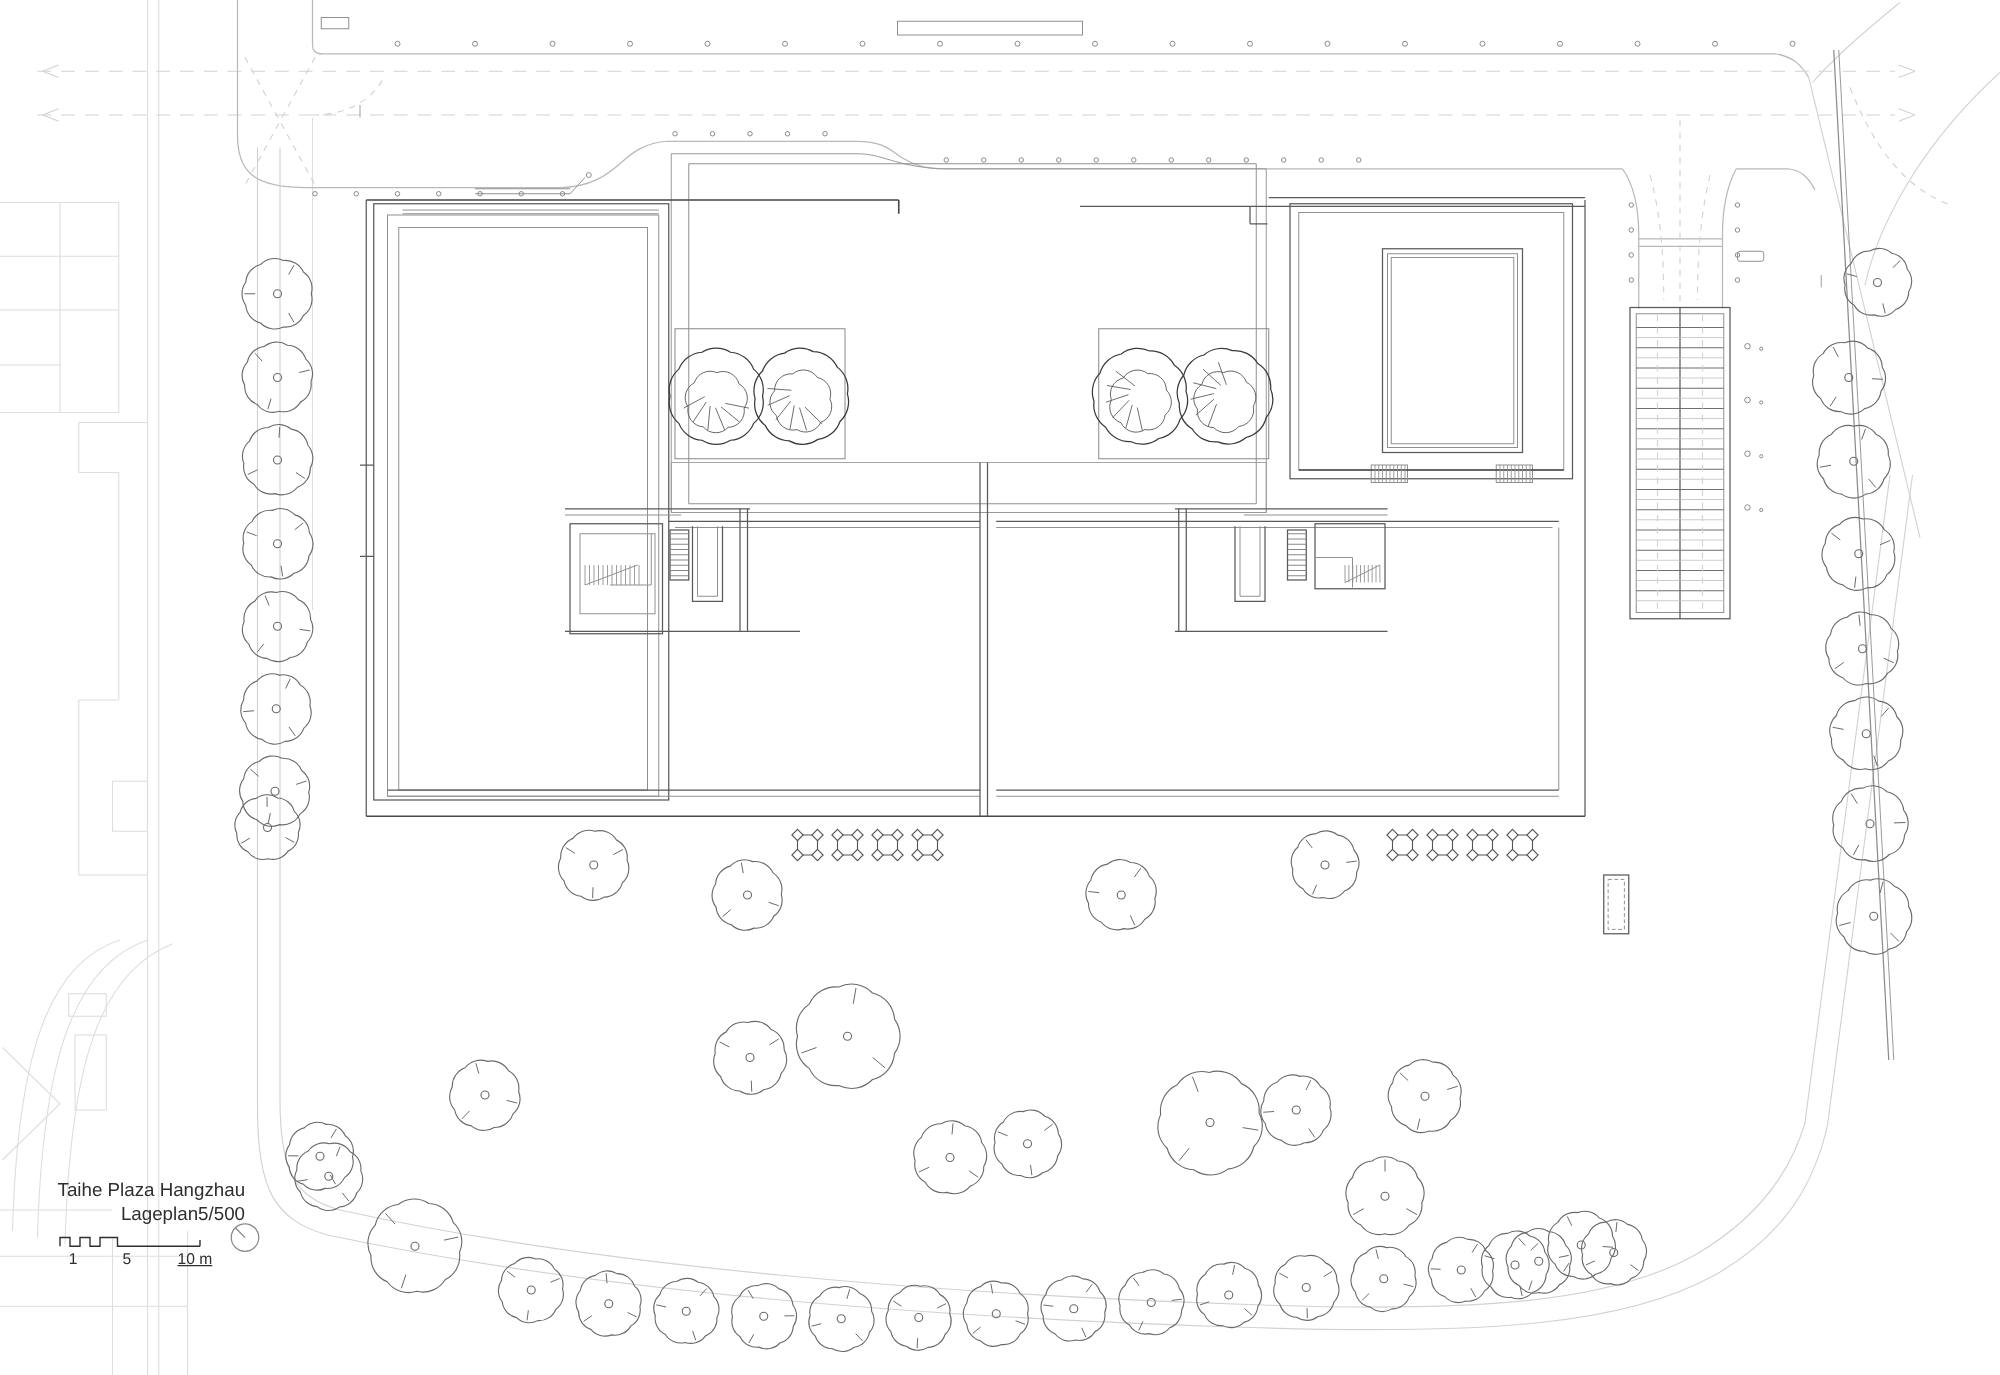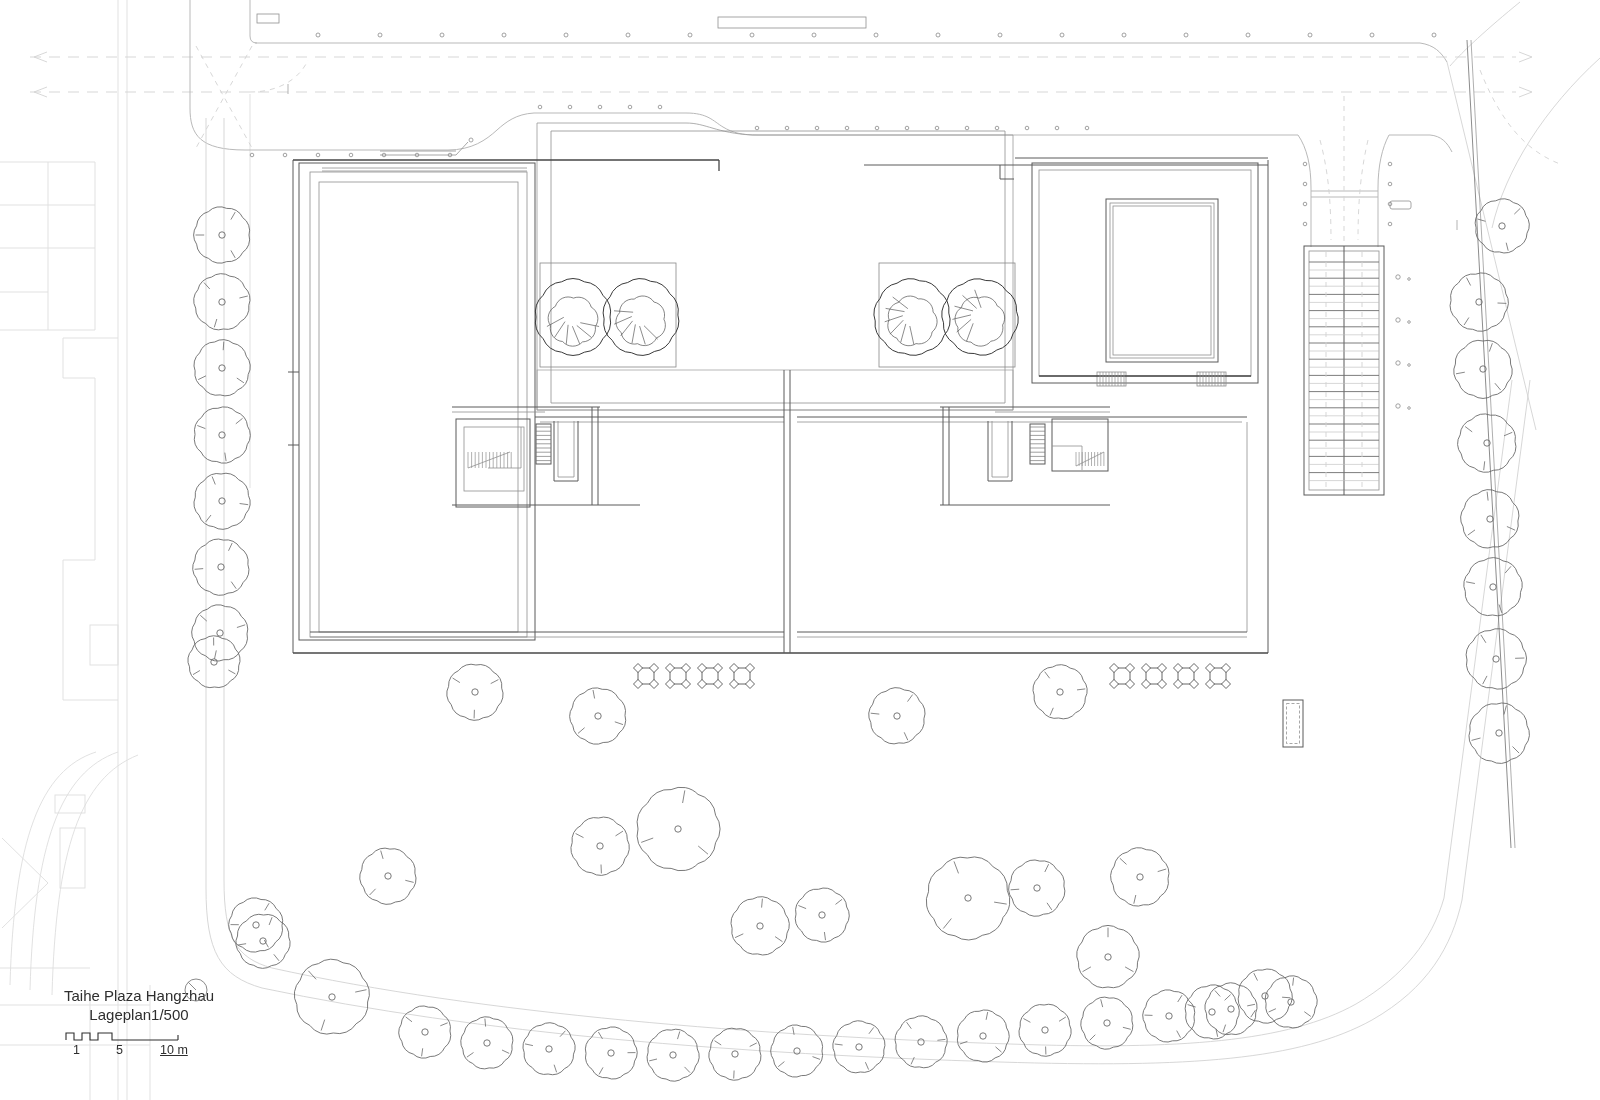--- a/index.html
+++ b/index.html
@@ -8,23 +8,23 @@
   .stage svg.plan{position:absolute;left:0;top:0;}
   path,rect,line,circle{fill:none;}
   .ln{stroke:#5a5a5a;stroke-width:1;}
   .lnb{stroke:#474747;stroke-width:1.3;}
   .ln2{stroke:#909090;stroke-width:0.8;}
   .lt{stroke:#b9b9b9;stroke-width:1;}
   .lt2{stroke:#d2d2d2;stroke-width:0.9;}
   .lt3{stroke:#dedede;stroke-width:0.9;}
   .dsh{stroke-dasharray:11 8;}
   .dsh2{stroke-dasharray:5 5;}
-  .titleblock{position:absolute;left:46px;top:987px;width:170px;color:#2e2e2e;margin-left:18px;}
+  .titleblock{position:absolute;left:46px;top:944px;width:170px;color:#2e2e2e;}
   .tb-project{font-size:15px;line-height:18px;white-space:nowrap;}
-  .tb-row{display:flex;justify-content:center;width:150px;font-size:15px;line-height:19px;}
+  .tb-row{display:flex;justify-content:flex-end;width:150px;font-size:15px;line-height:19px;}
   .tb-bar{position:relative;width:160px;height:34px;margin-top:3px;}
   .tb-bar svg{position:absolute;left:0;top:0;}
   .tb-ticks{position:absolute;left:0;top:16px;width:150px;font-size:12.5px;color:#2e2e2e;}
   .tb-ticks span{position:absolute;}
   .tk1{left:9px;} .tk2{left:52px;} .tk3{left:96px;text-decoration:underline;}
 </style>
 </head>
 <body>
 
 <div class="stage">
@@ -749,21 +749,21 @@
           <path d="M1310.8,1016.4 L1304.3,1011.7" stroke="#6a6a6a" stroke-width="0.8" fill="none"></path>
           <circle cx="1291" cy="1002" r="3.2" stroke="#6a6a6a" stroke-width="0.9" fill="none"></circle>
         </g>
       </g>
 </svg>
 
 <div class="titleblock">
   <div class="tb-project">Taihe Plaza Hangzhau</div>
   <div class="tb-row">
     <span>Lageplan</span>
-    <span>1/500</span>
+    <span>5/500</span>
   </div>
   <div class="tb-bar">
     <svg width="160" height="16" viewBox="0 0 160 16">
       <path d="M2,13 V6 H10 V13 H18 V6 H26 V13 H34 V6 H48 V13 H114 M114,13 V8" stroke="#2e2e2e" stroke-width="1.1" fill="none"></path>
     </svg>
     <div class="tb-ticks">
       <span class="tk1">1</span>
       <span class="tk2">5</span>
       <span class="tk3">10 m</span>
     </div>

